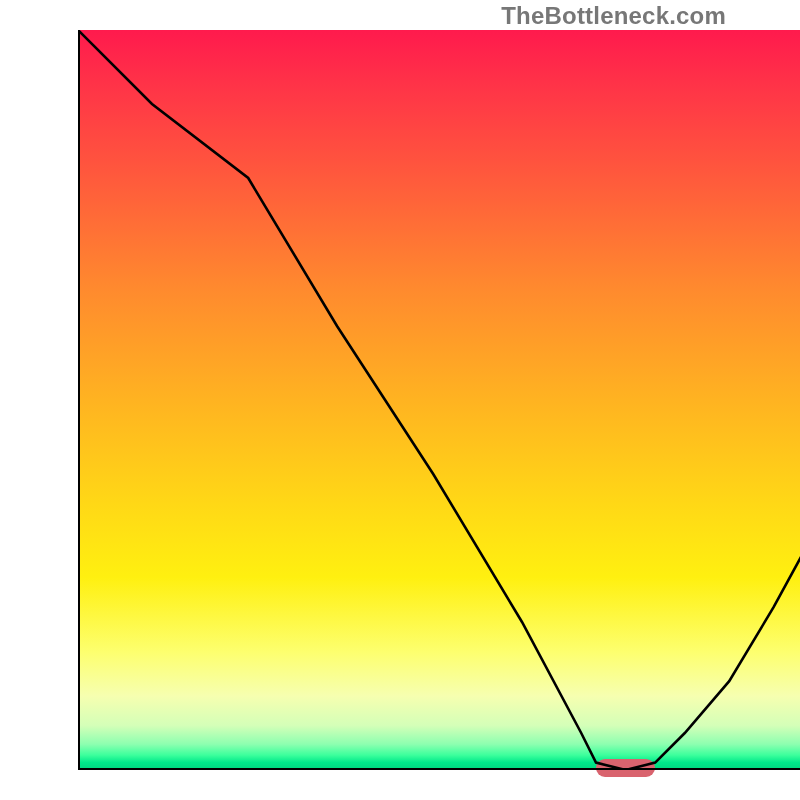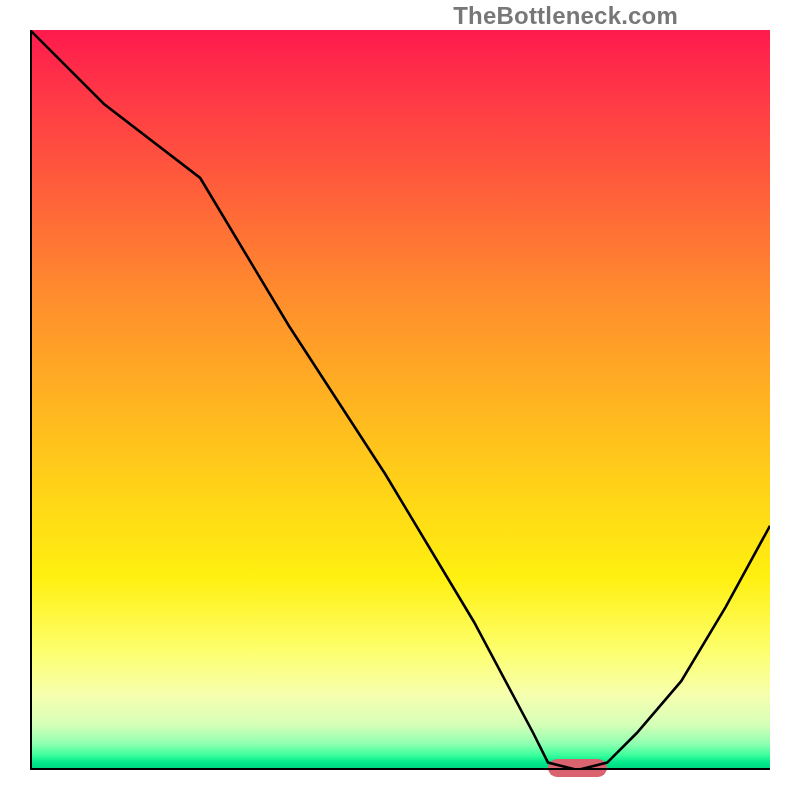--- a/index.html
+++ b/index.html
@@ -8,20 +8,21 @@
     width: 800px;
     height: 800px;
     background: #ffffff;
     font-family: Arial, Helvetica, sans-serif;
     overflow: hidden;
   }
   .chart-wrap {
     position: relative;
     width: 688px;
     height: 800px;
+    margin-left: 48px;
   }
   .watermark {
     position: absolute;
     top: 2px;
     right: 10px;
     font-size: 24px;
     font-weight: bold;
     color: #777;
     letter-spacing: 0.2px;
     user-select: none;

